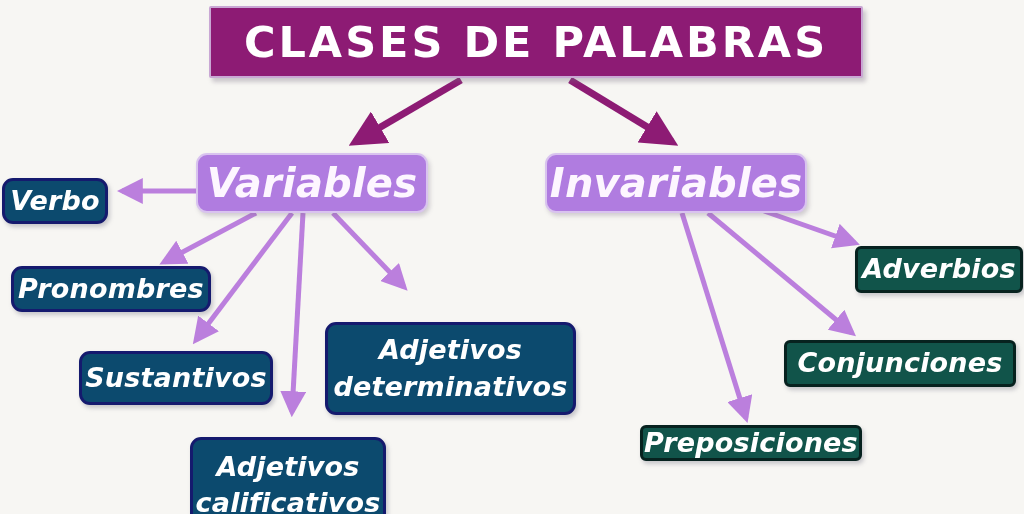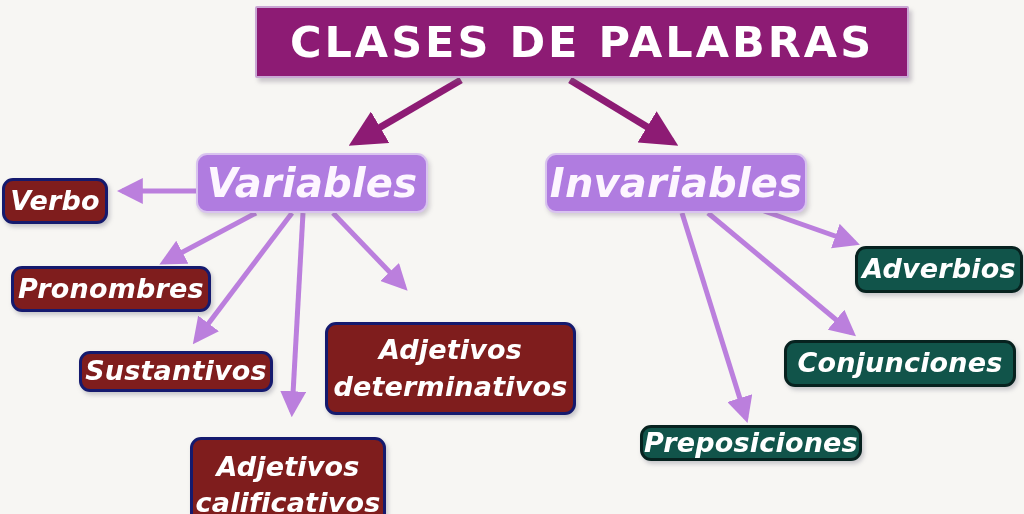--- a/index.html
+++ b/index.html
@@ -59,32 +59,32 @@
     background: #b07ce0;
     border: 2px solid #d9c3ef;
     border-radius: 11px;
     font-size: 40px;
     color: #fdf6ff;
     box-shadow: 2px 3px 4px rgba(120,110,130,.30);
   }
 
   
   .n-blue {
-    background: #7f1d1d;
+    background: #0c4a6e;
     border: 3px solid #151a6e;
     border-radius: 11px;
     font-size: 27px;
     box-shadow: 2px 3px 4px rgba(110,110,125,.35);
   }
 
   
   .n-green {
     background: #11544a;
     border: 3px solid #07221f;
-    border-radius: 11px;
+    border-radius: 6px;
     font-size: 27px;
     box-shadow: 2px 3px 4px rgba(110,110,125,.35);
   }
 
   .n-blue.two-line, .n-green.two-line { line-height: 1.35; margin-top: 23px; }
 </style>
 </head>
 <body>
 
 <div id="canvas">
@@ -106,41 +106,41 @@
     <line x1="256" y1="213" x2="164" y2="262" stroke="#bb7fdd" stroke-width="5" marker-end="url(#headLight)"></line>
     <line x1="292" y1="213" x2="196" y2="340" stroke="#bb7fdd" stroke-width="5" marker-end="url(#headLight)"></line>
     <line x1="303" y1="213" x2="292" y2="412" stroke="#bb7fdd" stroke-width="5" marker-end="url(#headLight)"></line>
     <line x1="333" y1="213" x2="404" y2="287" stroke="#bb7fdd" stroke-width="5" marker-end="url(#headLight)"></line>
 
     <line x1="764" y1="211" x2="855" y2="243" stroke="#bb7fdd" stroke-width="5" marker-end="url(#headLight)"></line>
     <line x1="708" y1="213" x2="852" y2="333" stroke="#bb7fdd" stroke-width="5" marker-end="url(#headLight)"></line>
     <line x1="682" y1="213" x2="746" y2="418" stroke="#bb7fdd" stroke-width="5" marker-end="url(#headLight)"></line>
   </svg>
 
-  <div class="node n-title" style="left:209px; top:6px; width:654px; height:72px;margin-left:46px;">
+  <div class="node n-title" style="left:209px; top:6px; width:654px; height:72px;">
     <span>CLASES DE PALABRAS</span>
   </div>
 
   <div class="node n-mid" style="left:196px; top:153px; width:232px; height:60px;">
     <span>Variables</span>
   </div>
 
   <div class="node n-mid" style="left:545px; top:153px; width:262px; height:60px;justify-content:center;">
     <span>Invariables</span>
   </div>
 
   <div class="node n-blue" style="left:2px; top:178px; width:106px; height:46px;">
     <span>Verbo</span>
   </div>
 
   <div class="node n-blue" style="left:11px; top:266px; width:200px; height:46px;">
     <span>Pronombres</span>
   </div>
 
-  <div class="node n-blue" style="left:79px; top:351px; width:194px; height:41px;">
+  <div class="node n-blue" style="left:79px; top:351px; width:194px; height:54px;">
     <span>Sustantivos</span>
   </div>
 
   <div class="node n-blue two-line" style="left:325px; top:299px; width:251px; height:93px; flex-direction:column;">
     <span>Adjetivos</span>
     <span>determinativos</span>
   </div>
 
   <div class="node n-blue two-line" style="left:190px; top:414px; width:196px; height:96px; flex-direction:column;">
     <span>Adjetivos</span>

